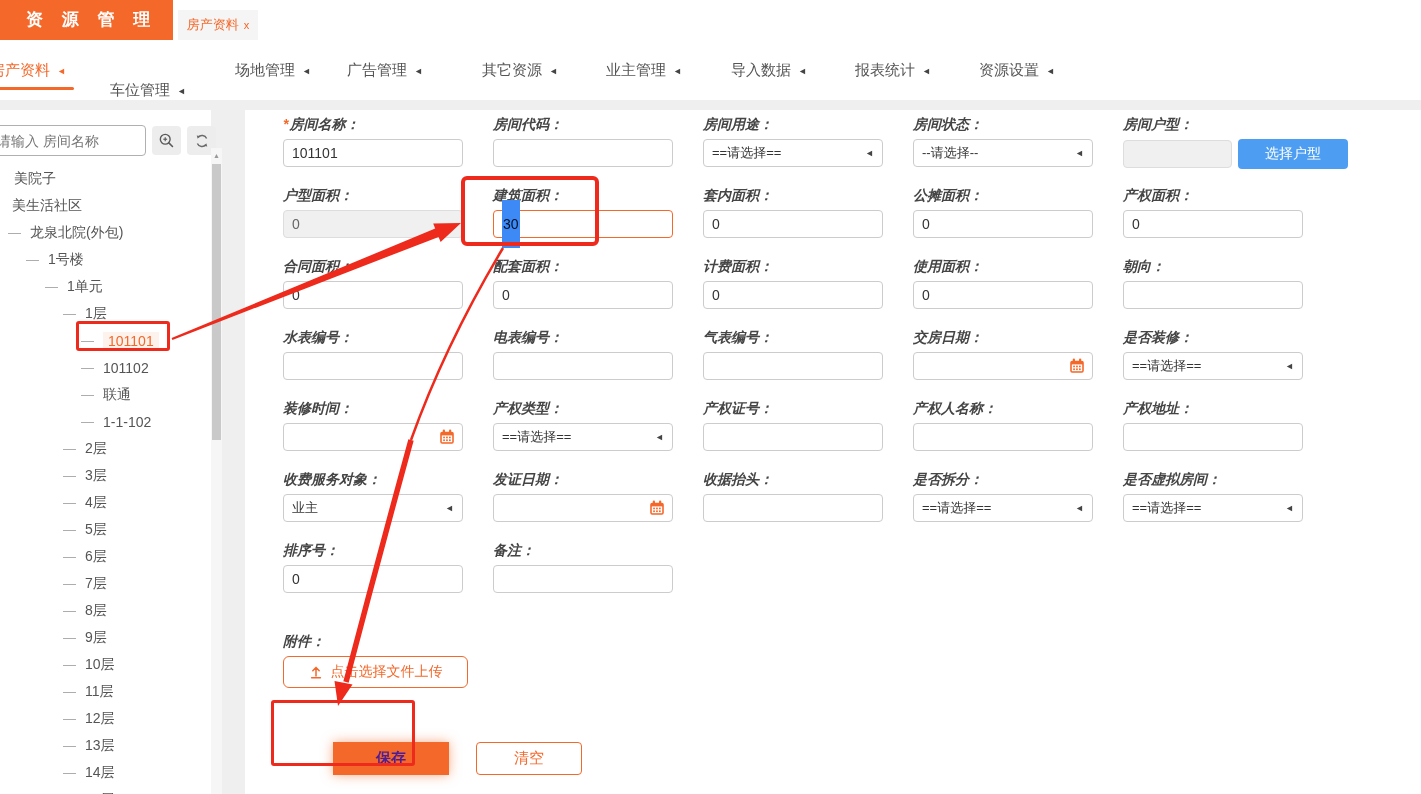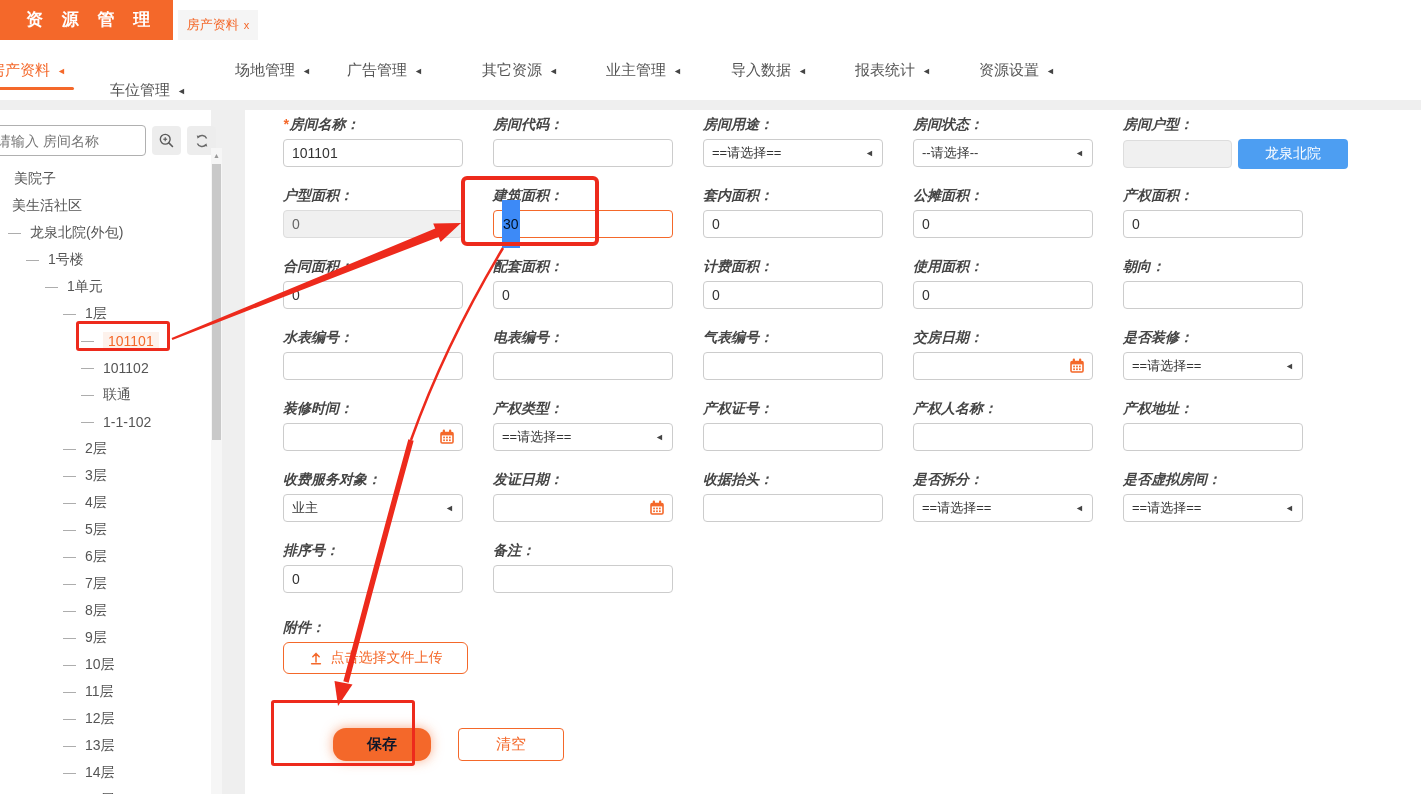--- a/index.html
+++ b/index.html
@@ -49,25 +49,25 @@
   .ctl.disabled{background:#f0f0f0;border-color:#ddd;color:#666;}
   .ctl.focused{border-color:#f4682a;}
   .sel{background:#3d8af7;color:#001022;padding:16px 1px;}
   .ctl.select .val{font-size:13px;}
   .caret-r{position:absolute;right:8px;top:50%;transform:translateY(-50%);font-size:9px;color:#444;}
   .cal{position:absolute;right:7px;top:50%;transform:translateY(-50%);display:flex;cursor:pointer;}
   .mini{width:109px;height:28px;background:#f0f0f0;border:1px solid #ddd;border-radius:4px;box-sizing:border-box;flex:none;}
   .blue-btn{width:110px;height:30px;background:#4d9ef2;color:#fff;border:none;border-radius:4px;
         font-size:14px;margin-left:6px;cursor:pointer;flex:none;}
   .typewrap{display:flex;align-items:center;}
-  .attach-label{margin-top:6px;}
+  .attach-label{margin-top:20px;}
   .upload-btn{margin-top:6px;width:185px;height:32px;border:1px solid #f4682a;border-radius:6px;background:#fff;
         color:#f4682a;font-size:14px;display:flex;align-items:center;justify-content:center;gap:8px;cursor:pointer;box-sizing:border-box;}
   .btn-row{margin-top:54px;display:flex;align-items:center;}
-  .save-btn{margin-left:50px;width:98px;height:33px;background:#f4682a;color:#0f172a;border:none;border-radius:13px;
+  .save-btn{margin-left:50px;width:116px;height:33px;background:#f4682a;color:#4c1d95;border:none;border-radius:0;
         font-size:15px;font-weight:bold;cursor:pointer;box-shadow:0 0 12px rgba(244,104,42,.55);}
   .clear-btn{margin-left:27px;width:106px;height:33px;background:#fff;border:1px solid #f4682a;color:#f4682a;
         border-radius:4px;font-size:15px;cursor:pointer;}
   
   .anno-box{position:absolute;border:3px solid #ed2a1c;border-radius:3px;z-index:50;pointer-events:none;box-sizing:border-box;}
   .anno-box.b2{border-width:4px;border-radius:6px;}
   .arrows{position:absolute;left:0;top:0;z-index:55;pointer-events:none;}
 </style>
 </head>
 <body>
@@ -237,21 +237,21 @@
             <div class="flabel">房间状态：</div>
             <div class="ctl select">
               <span class="val">--请选择--</span>
               <span class="caret-r">◄</span>
             </div>
           </div>
           <div class="field wide">
             <div class="flabel">房间户型：</div>
             <div class="typewrap">
               <div class="mini"></div>
-              <button class="blue-btn">龙泉北院</button>
+              <button class="blue-btn">选择户型</button>
             </div>
           </div>
         </div>
         <div class="frow">
           <div class="field">
             <div class="flabel">户型面积：</div>
             <input class="ctl disabled" disabled="" value="0" style="">
           </div>
           <div class="field">
             <div class="flabel">建筑面积：</div>

